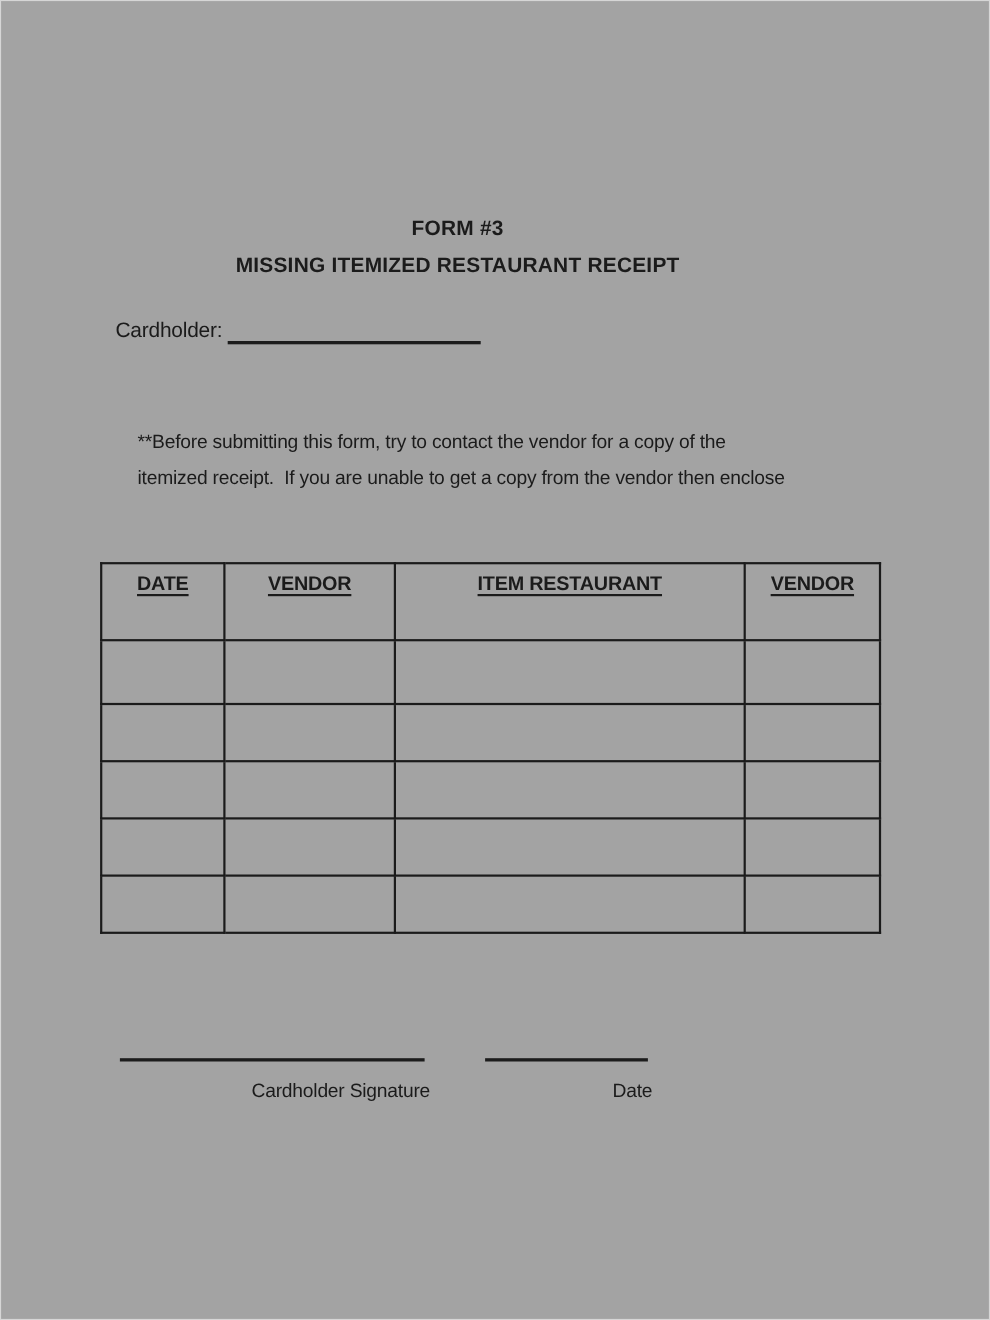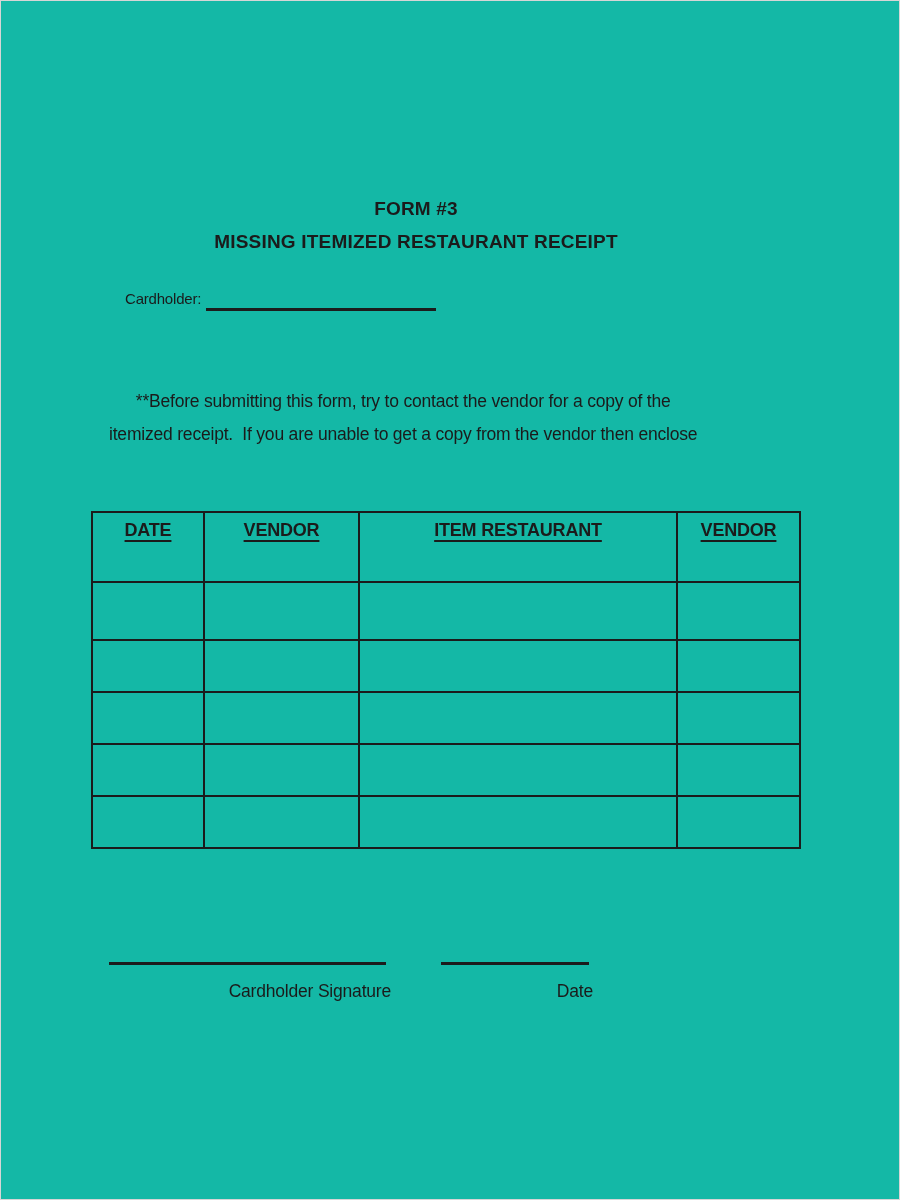--- a/index.html
+++ b/index.html
@@ -4,60 +4,59 @@
 <style>
   html, body {
     margin: 0;
     padding: 0;
     background: #ffffff;
   }
   .page {
     position: relative;
     width: 898px;
     height: 1198px;
-    background: #14b8a6;
+    background: #a3a3a3;
     border: 1px solid #d6d6d6;
     font-family: "Liberation Sans", sans-serif;
     color: #1b1b1b;
     overflow: hidden;
   }
   .title-block {
     position: absolute;
     left: 0;
     top: 191px;
     width: 830px;
     text-align: center;
     font-size: 19px;
     font-weight: bold;
     line-height: 33px;
     letter-spacing: 0.2px;
   }
   .field-row {
     position: absolute;
-    left: 124px;
-    font-size: 15px;
+    left: 104px;
+    font-size: 19px;
     letter-spacing: -0.2px;
     white-space: nowrap;
   }
   .blank-line {
     display: inline-block;
     border-bottom: 3px solid #1c1c1c;
     vertical-align: -7px;
     margin-left: 5px;
   }
   .blank-cardholder { width: 230px; }
   .blank-statement { width: 136px; }
   .instructions {
     position: absolute;
-    left: 108px;
+    left: 124px;
     top: 384px;
     font-size: 17.5px;
     line-height: 33px;
     letter-spacing: -0.2px;
-    text-align: center;
   }
   .instructions div { white-space: pre; }
   .form-table {
     position: absolute;
     left: 90px;
     top: 510px;
     border-collapse: collapse;
     table-layout: fixed;
   }
   .form-table th, .form-table td {

